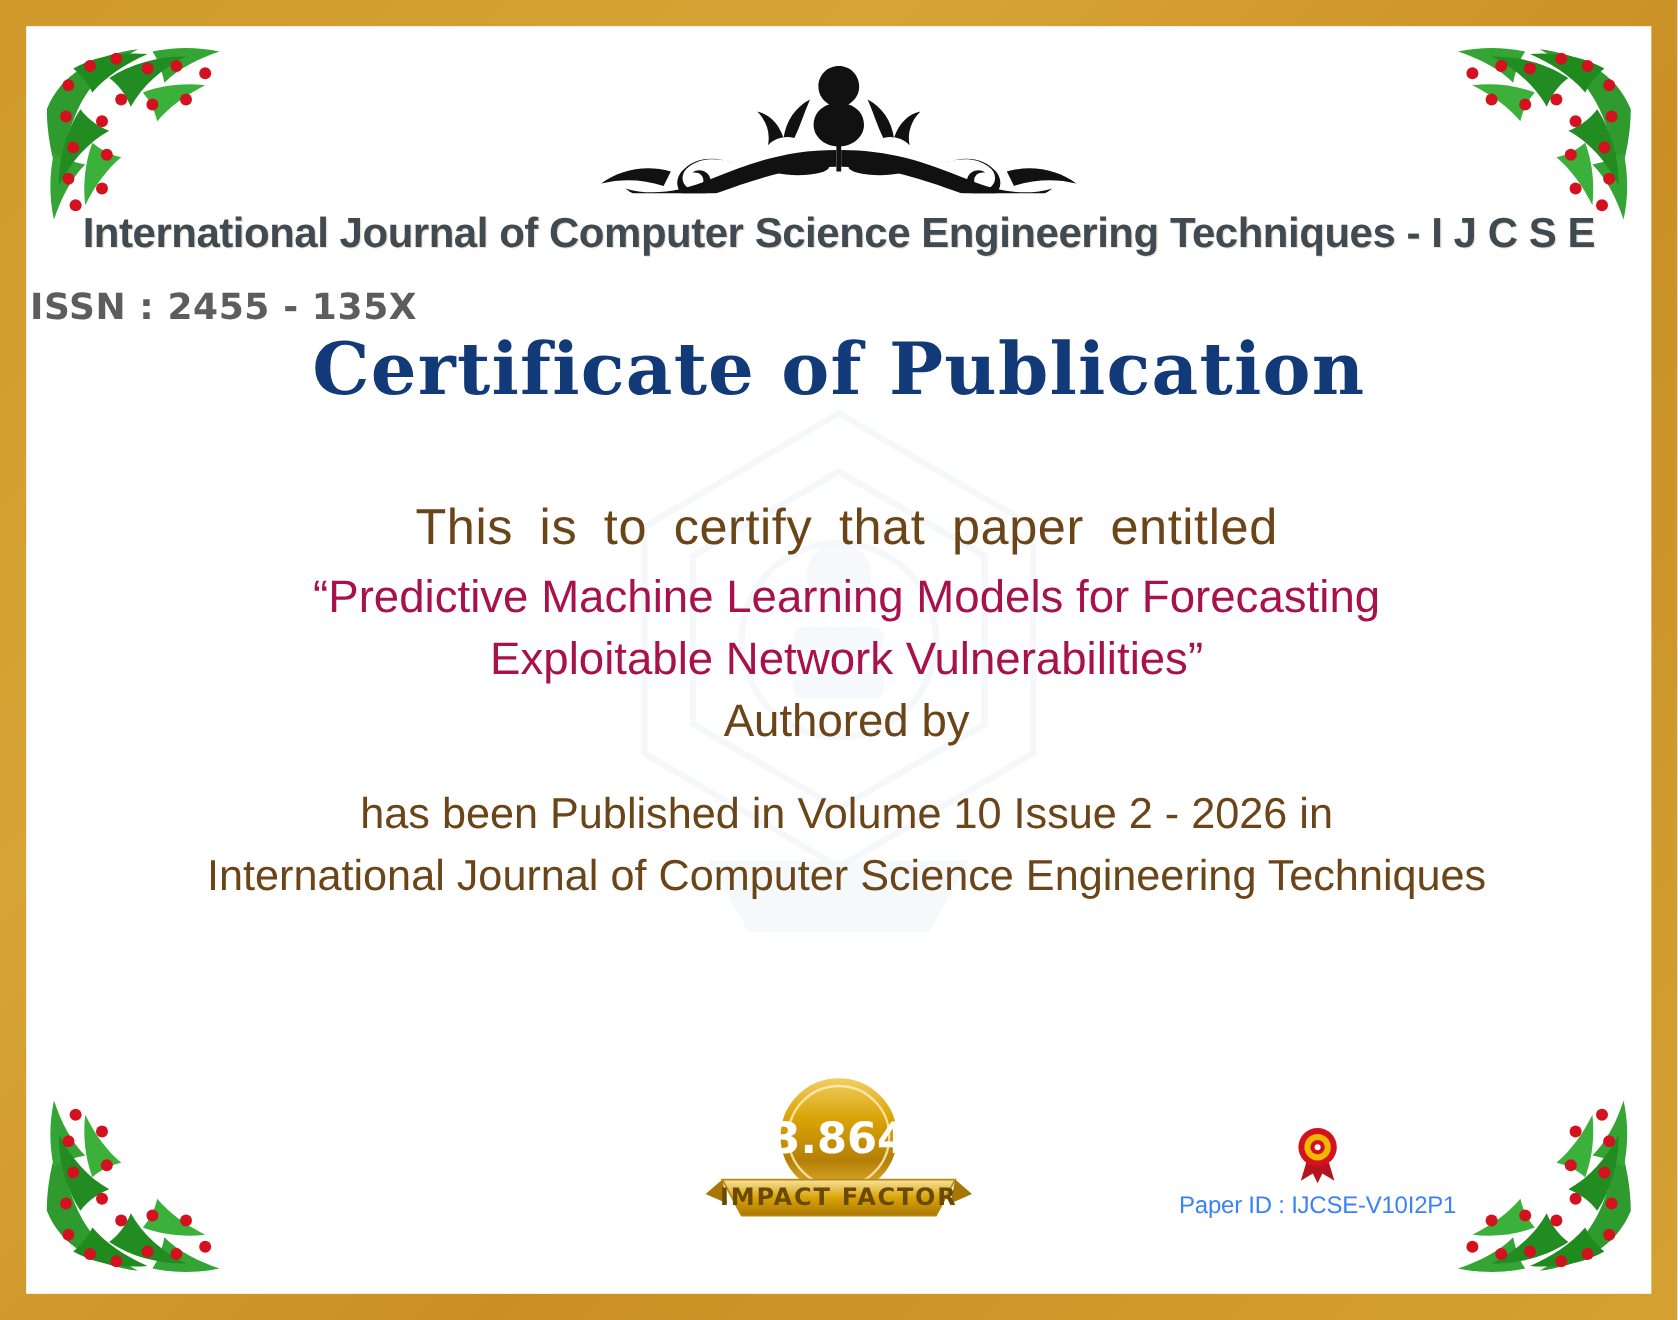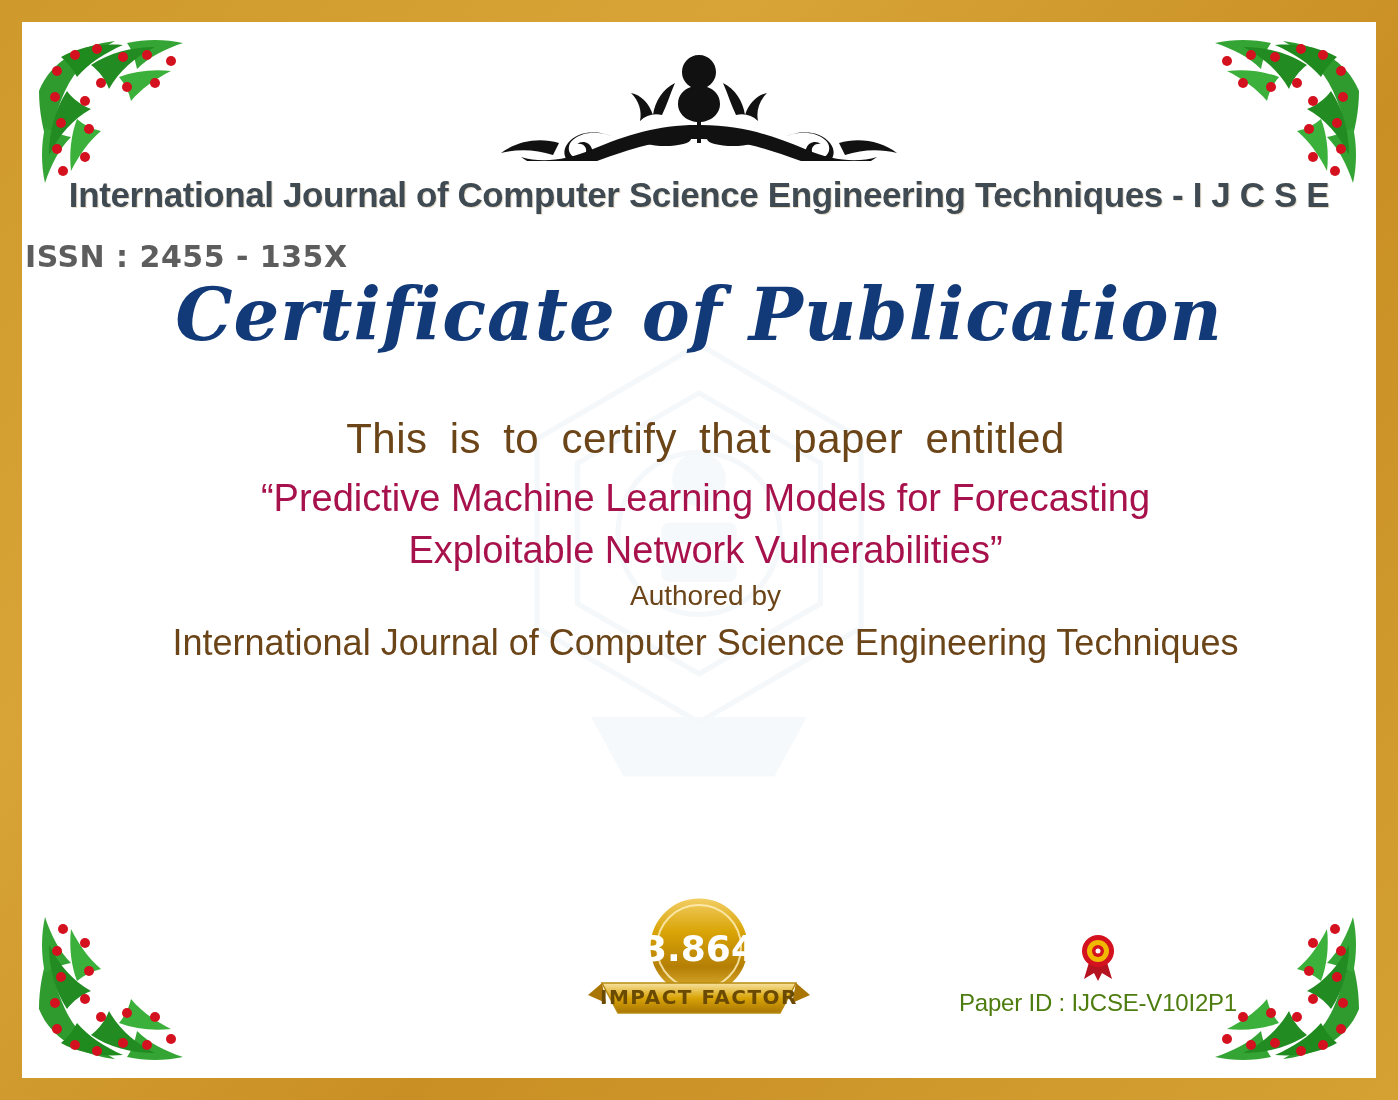--- a/index.html
+++ b/index.html
@@ -102,23 +102,22 @@
     letter-spacing: 0.5px;
     color: #5d5d5d;
   }
   .cert-title {
     position: absolute;
     top: 252px;
     left: 0;
     right: 0;
     text-align: center;
     font-family: "DejaVu Serif", serif;
-    font-size: 72px;
+    font-size: 60px;
     font-weight: bold;
-    font-style: italic;
     letter-spacing: 1px;
     color: #123a78;
     line-height: 1.05;
   }
 
   
   .body-block {
     position: absolute;
     top: 390px;
     left: 73px;
@@ -132,21 +131,21 @@
     word-spacing: 10px;
     margin-bottom: 12px;
   }
   .paper-title {
     font-size: 38px;
     color: #a8124c;
     line-height: 1.22;
     margin-bottom: 6px;
   }
   .authored-by {
-    font-size: 28px;
+    font-size: 38px;
     color: #6b4418;
     margin-top: 4px;
   }
   .author-name {
     font-size: 38px;
     color: #a8124c;
     margin-top: 4px;
   }
   .published-in {
     font-size: 36px;
@@ -190,22 +189,22 @@
 
   .paper-id-block {
     position: absolute;
     right: 110px;
     bottom: 58px;
     text-align: center;
     width: 330px;
   }
   .seal { display: block; margin: 0 auto 8px auto; width: 52px; height: 52px; }
   .paper-id {
-    font-size: 24px;
-    color: #4d7c0f;
+    font-size: 20px;
+    color: #3b82f6;
     letter-spacing: -0.2px;
     white-space: nowrap;
   }
 </style>
 </head>
 <body>
 
 <div class="certificate">
   <div class="inner-border">
     <div class="paper">
@@ -368,20 +367,21 @@
 
       <div class="journal-title">International Journal of Computer Science Engineering Techniques - I J C S E</div>
       <div class="issn">ISSN : 2455 - 135X</div>
       <div class="cert-title">Certificate of Publication</div>
 
       <div class="body-block">
         <div class="line-certify">This is to certify that paper entitled</div>
         <div class="paper-title">“Predictive Machine Learning Models for Forecasting</div>
         <div class="paper-title">Exploitable Network Vulnerabilities”</div>
         <div class="authored-by">Authored by</div>
+        <div class="published-in">has been Published in Volume 10 Issue 2 - 2026  in</div>
         <div class="journal-full">International Journal of Computer Science Engineering Techniques</div>
       </div>
 
 
       <div class="impact-badge">
         <svg width="230" height="130" viewBox="0 0 230 130" aria-hidden="true">
           <defs>
             <linearGradient id="gold" x1="0" y1="0" x2="0" y2="1">
               <stop offset="0%" stop-color="#f3cf67"></stop>
               <stop offset="35%" stop-color="#d9a406"></stop>

